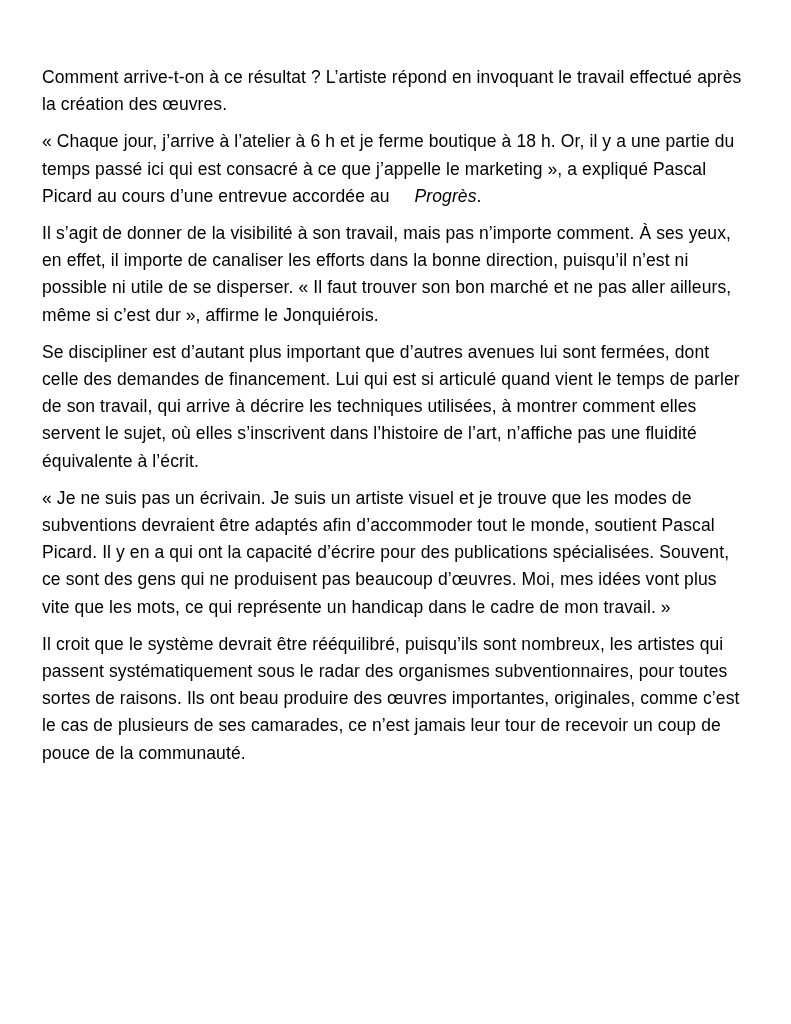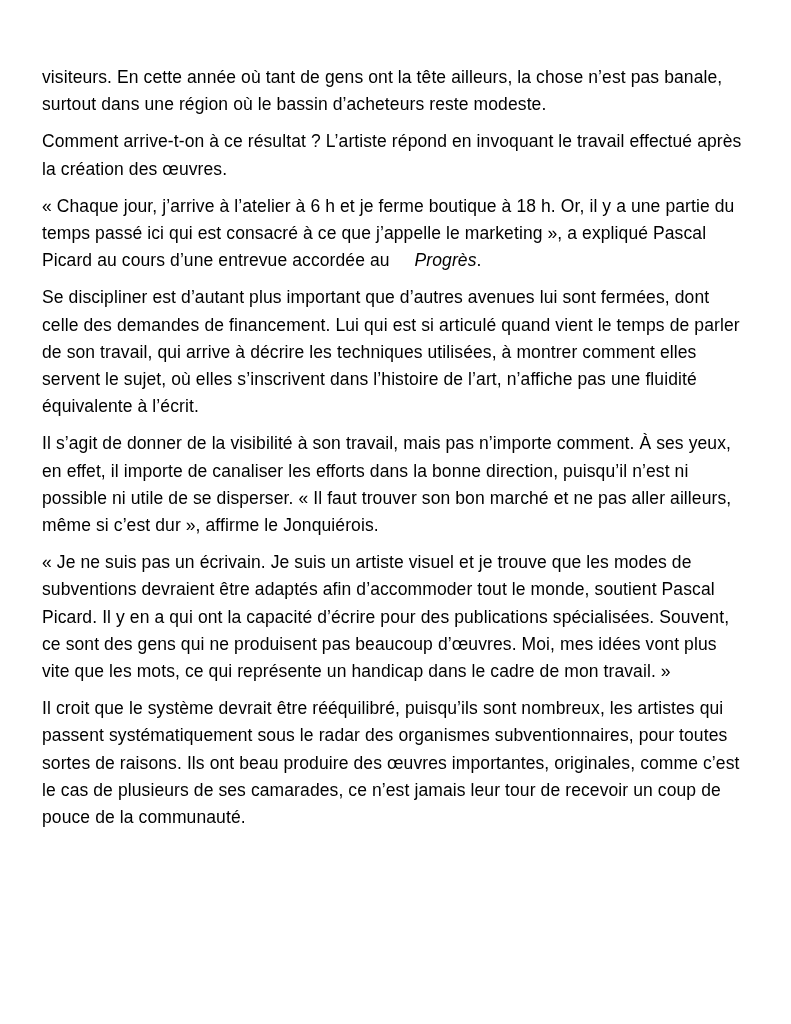--- a/index.html
+++ b/index.html
@@ -28,29 +28,28 @@
   .article em {
     font-style: italic;
     margin-left: 20px;
   }
 </style>
 </head>
 <body>
 
 <main class="page">
   <div class="article">
-    <p>visiteurs. En cette année où tant de gens ont la tête ailleurs, la chose n’est pas banale, surtout dans une région où le bassin d’acheteurs reste modeste.</p>
 
     <p>Comment arrive-t-on à ce résultat&nbsp;? L’artiste répond en invoquant le travail effectué après la création des œuvres.</p>
 
     <p>
       <span>«&nbsp;Chaque jour, j’arrive à l’atelier à 6&nbsp;h et je ferme boutique à 18&nbsp;h. Or, il y a une partie du temps passé ici qui est consacré à ce que j’appelle le marketing&nbsp;», a expliqué Pascal Picard au cours d’une entrevue accordée au </span><em>Progrès</em><span>.</span>
     </p>
 
+    <p>Il s’agit de donner de la visibilité à son travail, mais pas n’importe comment. À ses yeux, en effet, il importe de canaliser les efforts dans la bonne direction, puisqu’il n’est ni possible ni utile de se disperser. «&nbsp;Il faut trouver son bon marché et ne pas aller ailleurs, même si c’est dur&nbsp;», affirme le Jonquiérois.</p>
+
     <p>Se discipliner est d’autant plus important que d’autres avenues lui sont fermées, dont celle des demandes de financement. Lui qui est si articulé quand vient le temps de parler de son travail, qui arrive à décrire les techniques utilisées, à montrer comment elles servent le sujet, où elles s’inscrivent dans l’histoire de l’art, n’affiche pas une fluidité équivalente à l’écrit.</p>
-
-    <p>Il s’agit de donner de la visibilité à son travail, mais pas n’importe comment. À ses yeux, en effet, il importe de canaliser les efforts dans la bonne direction, puisqu’il n’est ni possible ni utile de se disperser. «&nbsp;Il faut trouver son bon marché et ne pas aller ailleurs, même si c’est dur&nbsp;», affirme le Jonquiérois.</p>
 
     <p>«&nbsp;Je ne suis pas un écrivain. Je suis un artiste visuel et je trouve que les modes de subventions devraient être adaptés afin d’accommoder tout le monde, soutient Pascal Picard. Il y en a qui ont la capacité d’écrire pour des publications spécialisées. Souvent, ce sont des gens qui ne produisent pas beaucoup d’œuvres. Moi, mes idées vont plus vite que les mots, ce qui représente un handicap dans le cadre de mon travail.&nbsp;»</p>
 
     <p>Il croit que le système devrait être rééquilibré, puisqu’ils sont nombreux, les artistes qui passent systématiquement sous le radar des organismes subventionnaires, pour toutes sortes de raisons. Ils ont beau produire des œuvres importantes, originales, comme c’est le cas de plusieurs de ses camarades, ce n’est jamais leur tour de recevoir un coup de pouce de la communauté.</p>
   </div>
 </main>
 
 </body></html>

